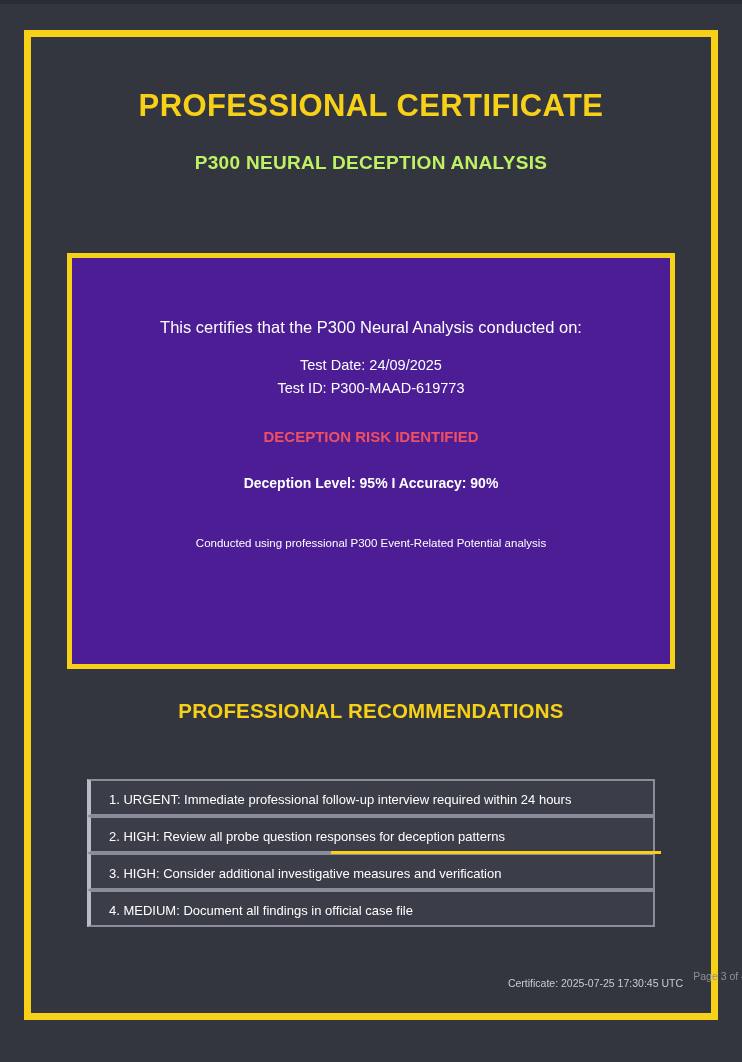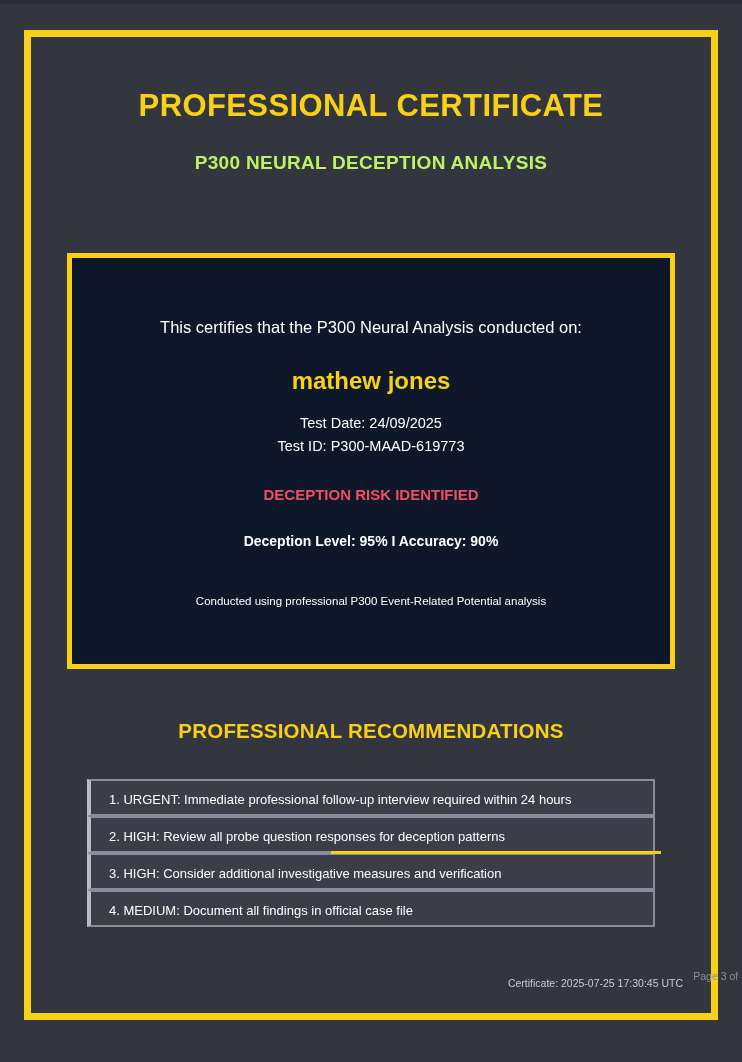--- a/index.html
+++ b/index.html
@@ -61,21 +61,21 @@
   }
   
   .result-box {
     position: absolute;
     top: 216px;
     left: 36px;
     width: 608px;
     height: 416px;
     border: 5px solid #f7d117;
     box-sizing: border-box;
-    background: #0f172a;
+    background: #4c1d95;
   }
   .rb-certifies {
     text-align: center;
     color: #ffffff;
     font-size: 16.5px;
     margin-top: 60px;
   }
   .rb-name {
     text-align: center;
     color: #f7d117;
@@ -109,21 +109,21 @@
   .rb-method {
     text-align: center;
     color: #ffffff;
     font-size: 11.5px;
     font-weight: normal;
     margin-top: 46px;
   }
   
   .rec-title {
     position: absolute;
-    top: 682px;
+    top: 662px;
     left: 0; right: 0;
     text-align: center;
     color: #f7d117;
     font-size: 20.5px;
     font-weight: bold;
     letter-spacing: 0.2px;
   }
   .rec-list {
     position: absolute;
     top: 742px;
@@ -179,21 +179,20 @@
   <div class="page-border-top"></div>
 
   <div class="cert-frame">
     <div class="cert-inner">
 
       <div class="cert-title">PROFESSIONAL CERTIFICATE</div>
       <div class="cert-subtitle">P300 NEURAL DECEPTION ANALYSIS</div>
 
       <div class="result-box">
         <div class="rb-certifies">This certifies that the P300 Neural Analysis conducted on:</div>
-        <div class="rb-name">mathew jones</div>
         <div class="rb-line">Test Date: 24/09/2025</div>
         <div class="rb-line tight">Test ID: P300-MAAD-619773</div>
         <div class="rb-risk">DECEPTION RISK IDENTIFIED</div>
         <div class="rb-levels">Deception Level: 95% I Accuracy: 90%</div>
         <div class="rb-method">Conducted using professional P300 Event-Related Potential analysis</div>
       </div>
 
       <div class="rec-title">PROFESSIONAL RECOMMENDATIONS</div>
 
       <div class="rec-list">

